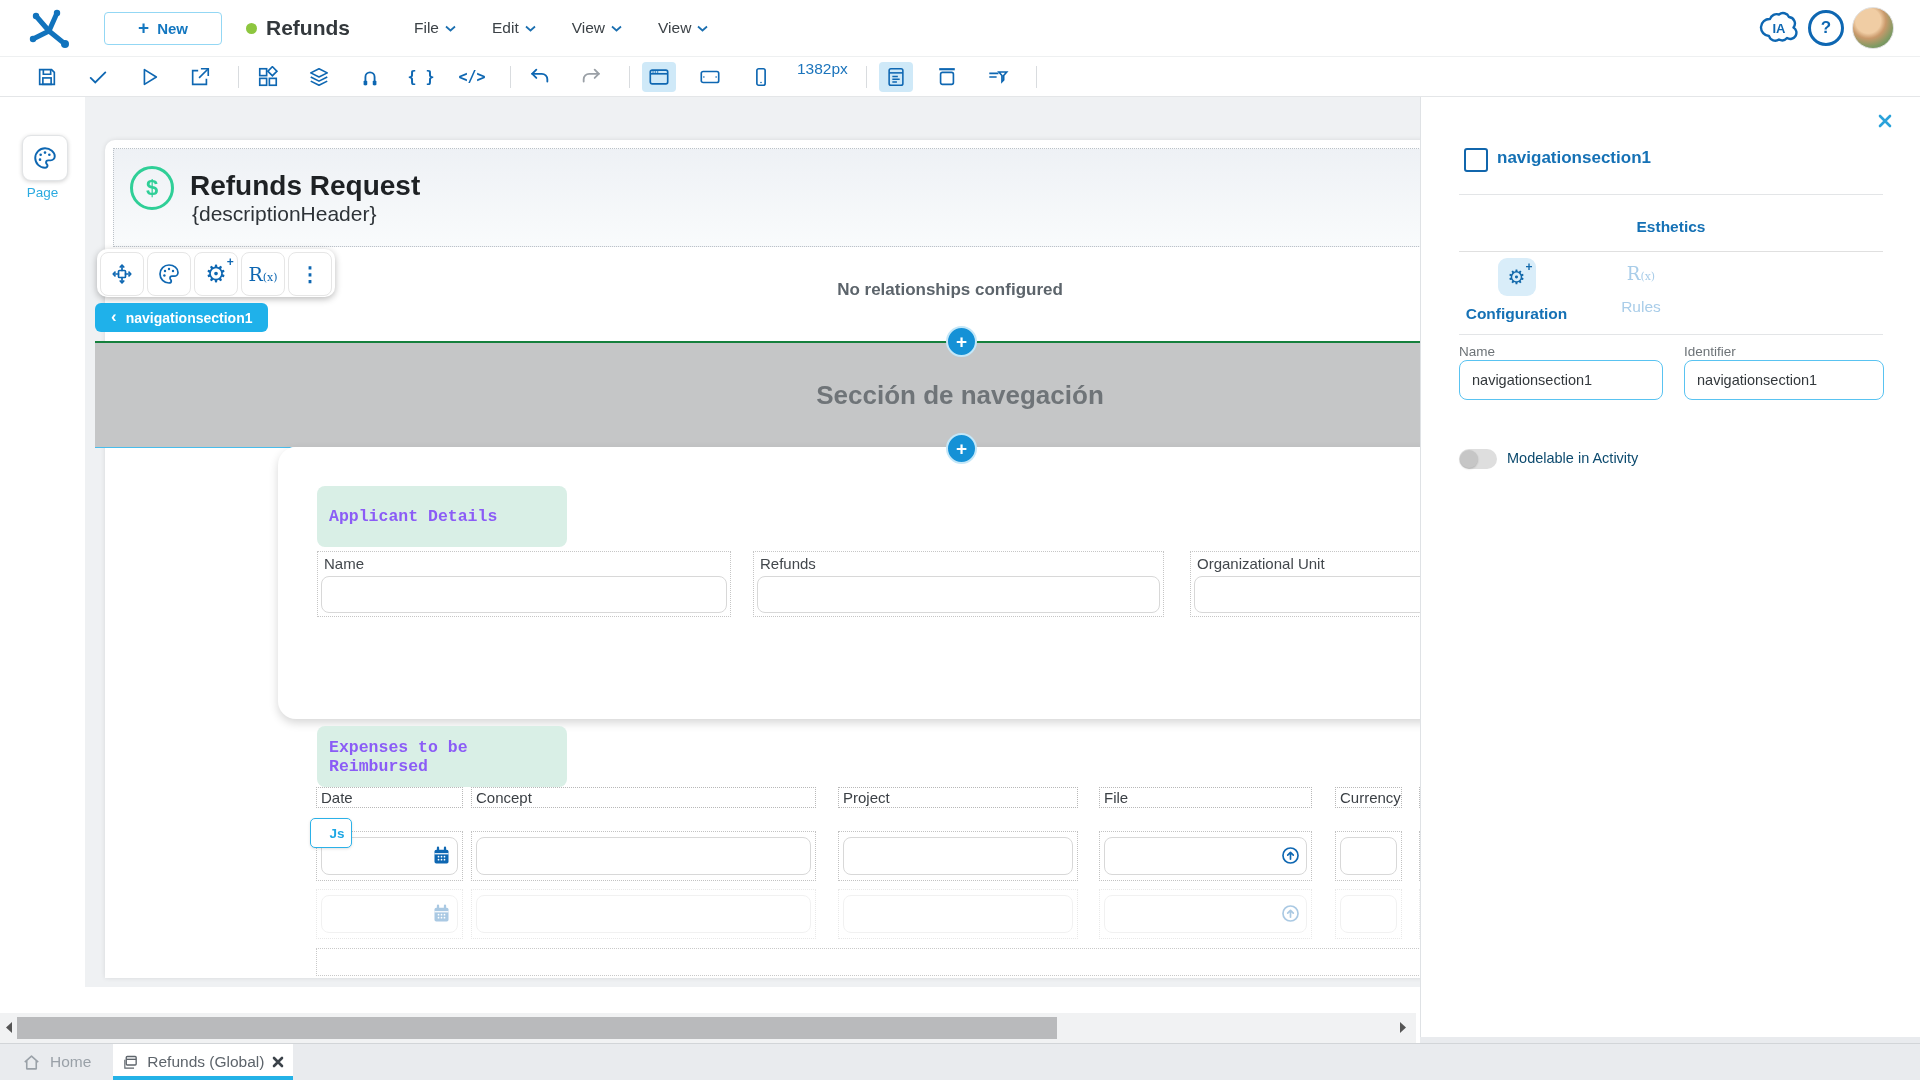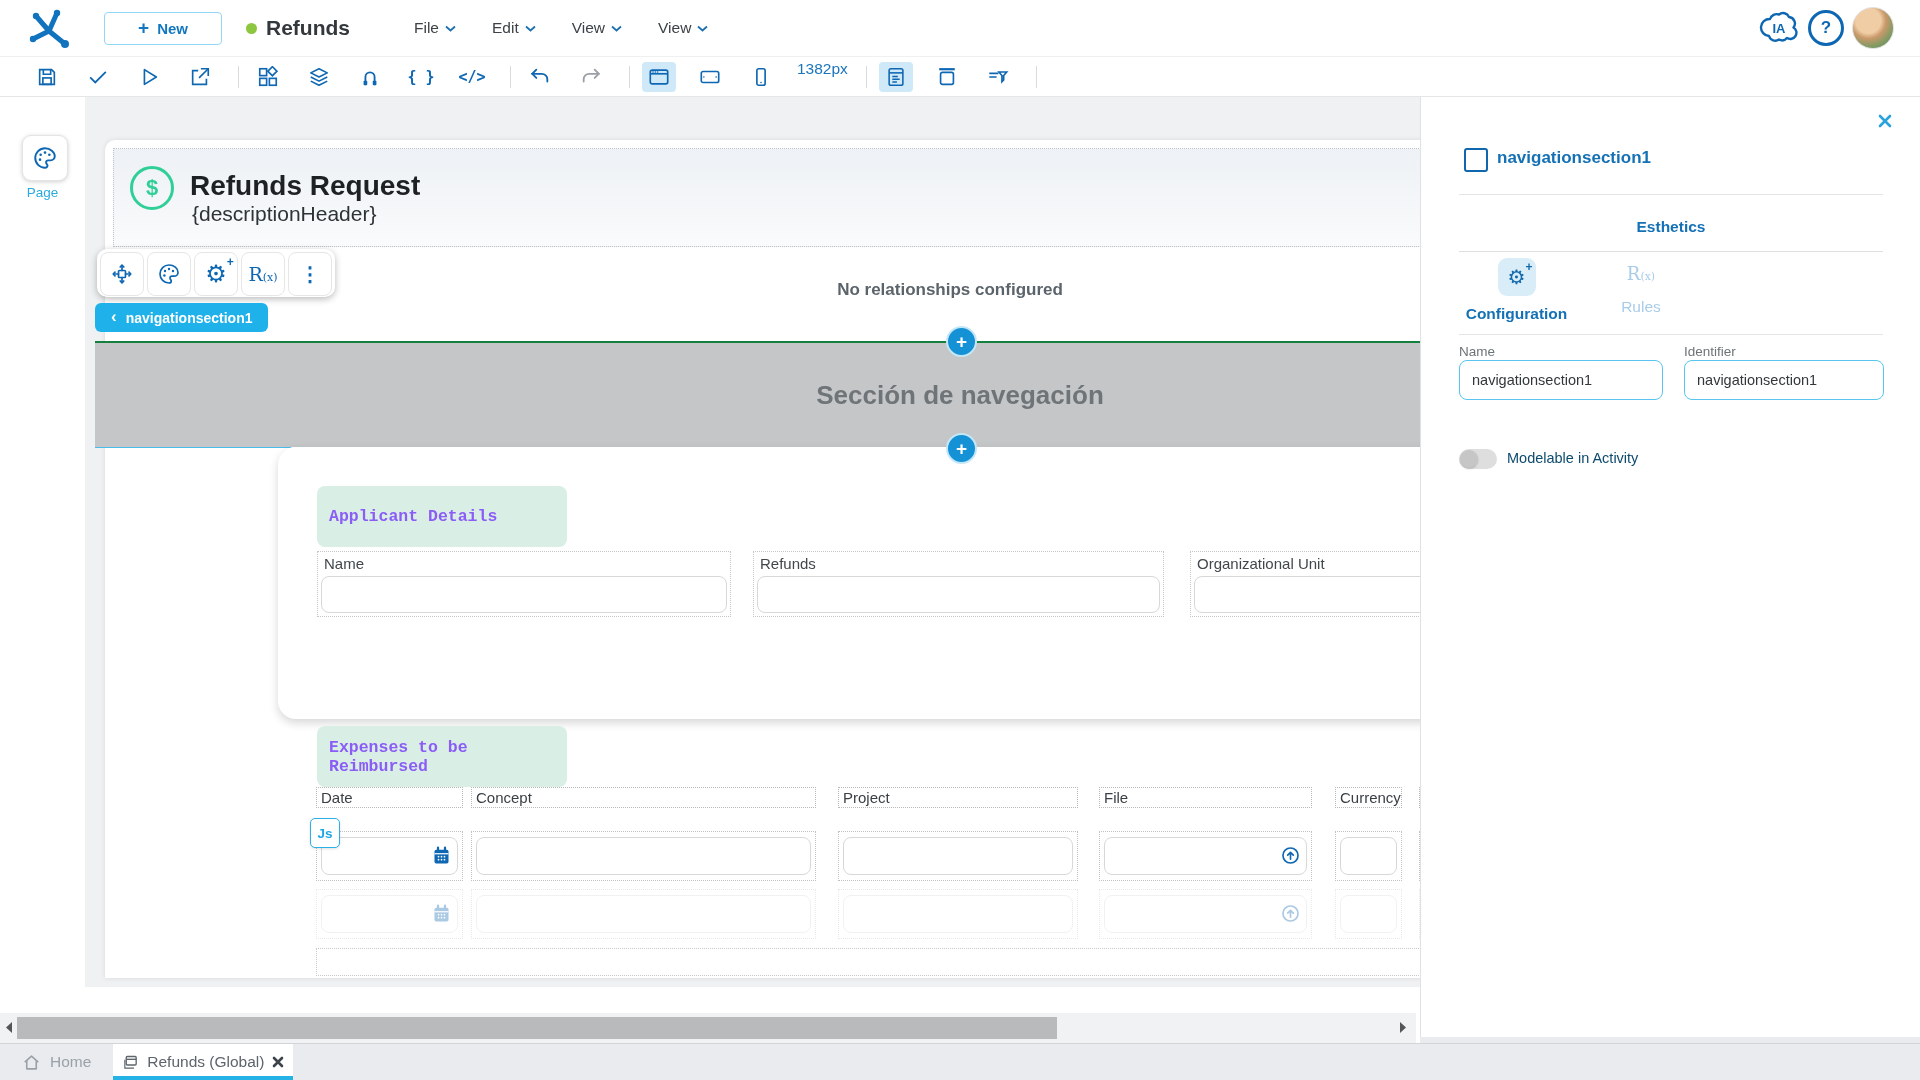--- a/index.html
+++ b/index.html
@@ -94,21 +94,21 @@
   .col1{left:38px;width:147px;} .col2{left:193px;width:345px;} .col3{left:560px;width:240px;}
   .col4{left:821px;width:213px;} .col5{left:1057px;width:67px;} .col6{left:1141px;width:406px;}
   .cellwrap{position:absolute;height:50px;border:1px dotted #c2c2c2;box-sizing:border-box;}
   .r1 .cellwrap{top:384px;} .r2 .cellwrap{top:442px;}
   .r2{opacity:.35;}
   .cinput{position:absolute;left:4px;right:4px;top:5px;height:38px;border:1px solid #d8d8d8;border-radius:8px;
     background:#fff;box-sizing:border-box;width:calc(100% - 8px);}
   .cell-icon{position:absolute;right:10px;top:13px;color:#0e67b2;}
   #js-badge{position:absolute;left:32px;top:371px;width:28px;height:28px;background:#fff;border:1.5px solid #2bb1e8;
     border-radius:5px;color:#1ea7e4;font-weight:bold;font-size:13.5px;display:flex;align-items:center;justify-content:center;
-    z-index:4;box-shadow:0 1px 3px rgba(0,0,0,.12);}
+    z-index:4;box-shadow:0 1px 3px rgba(0,0,0,.12);padding-left:12px;}
   #row3{position:absolute;left:38px;top:501px;width:1509px;height:28px;border:1px dotted #c9c9c9;box-sizing:border-box;}
 
   
   #panel{position:absolute;left:1420px;top:97px;width:500px;height:940px;background:#fff;border-left:1px solid #dfe2e5;
     box-sizing:border-box;z-index:40;}
   #panel-close{position:absolute;left:456px;top:16px;width:16px;height:16px;color:#2aa2da;cursor:pointer;}
   #panel-checkbox{position:absolute;left:43px;top:51px;width:20px;height:20px;border:2px solid #1166ac;border-radius:3px;background:#fff;cursor:pointer;}
   #panel-title{position:absolute;left:76px;top:51px;font-size:17px;font-weight:bold;color:#1571b5;}
   .pdivider{position:absolute;left:38px;width:424px;height:1px;background:#e3e5e7;}
   #pdiv1{top:97px;} #pdiv2{top:237px;}

